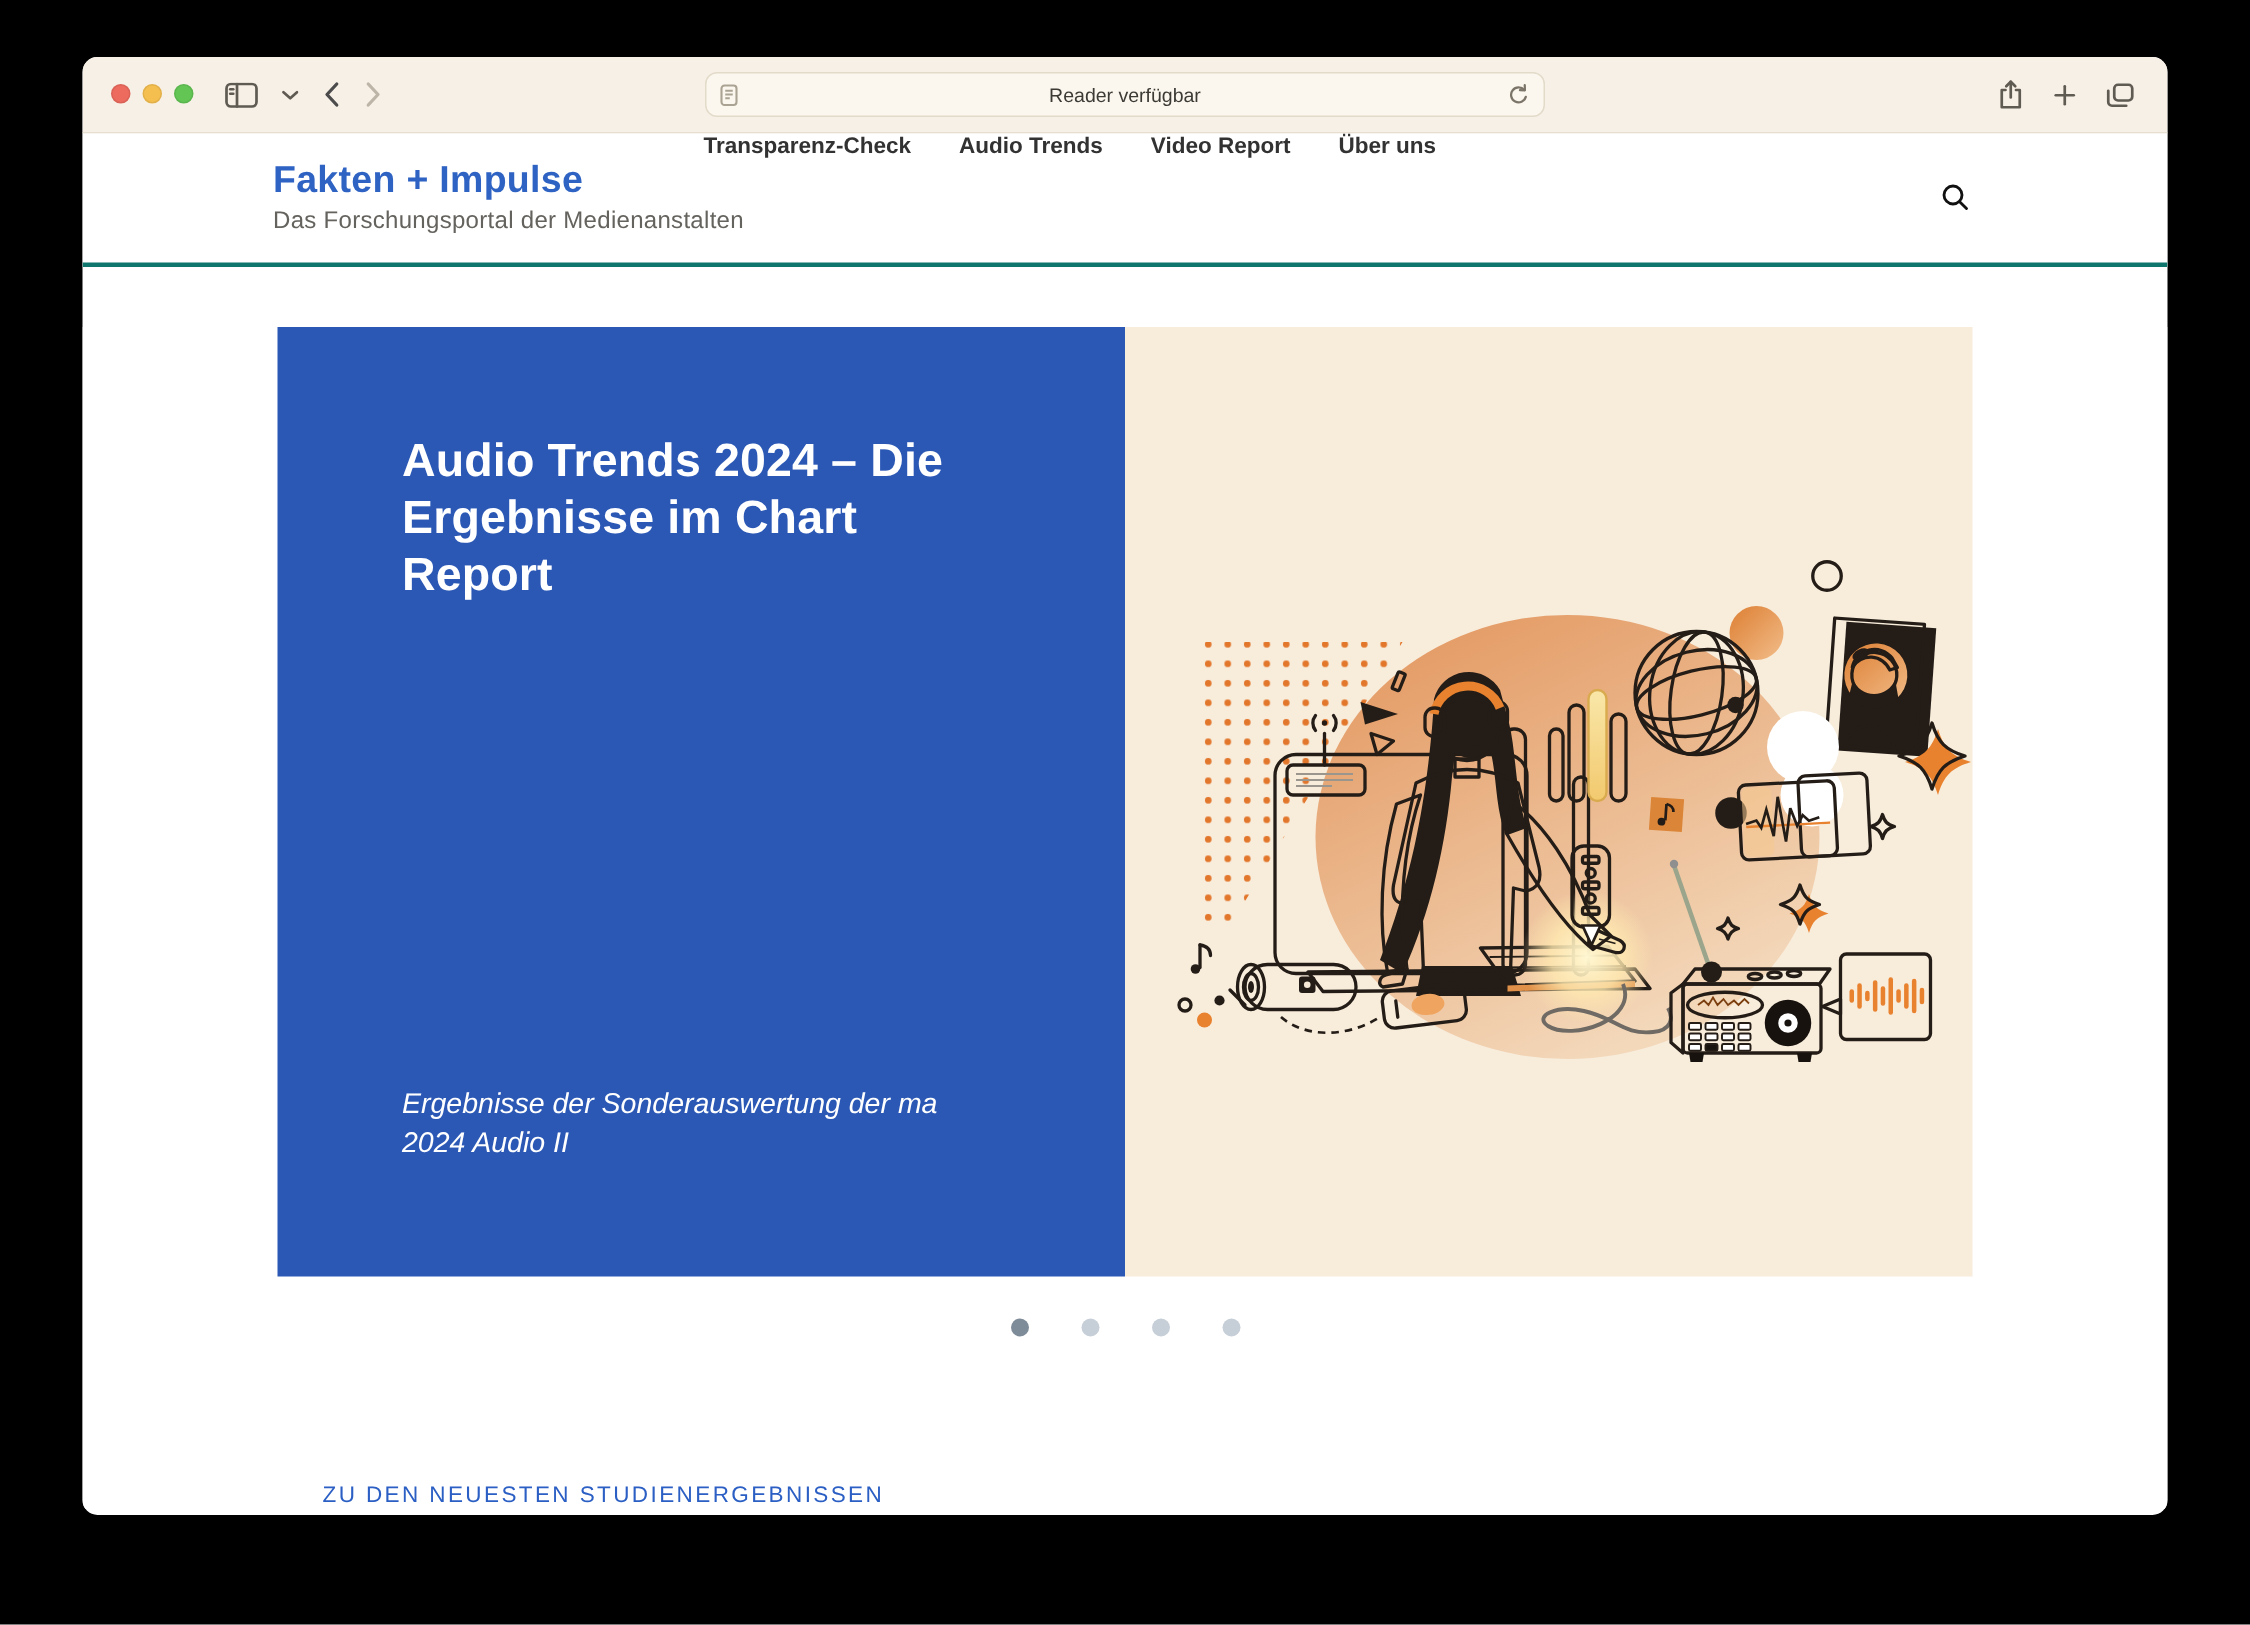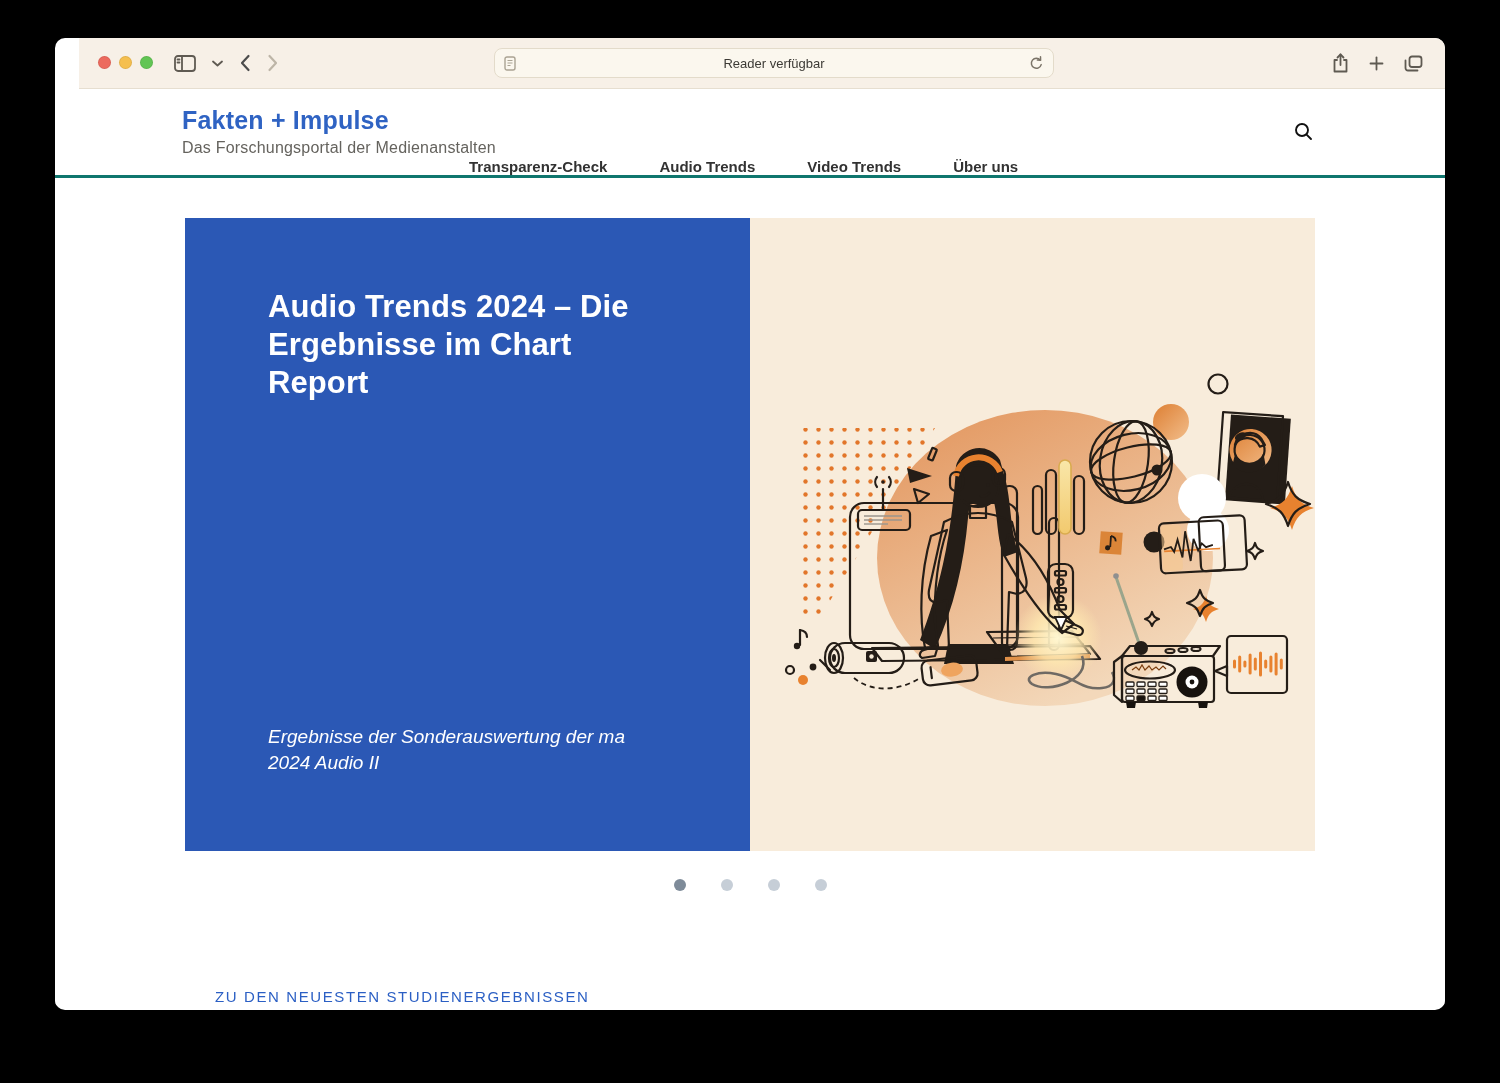--- a/index.html
+++ b/index.html
@@ -6,41 +6,41 @@
   body{
     width:1500px;height:1083px;position:relative;background:#000;
     font-family:"Liberation Sans", sans-serif;overflow:hidden;
   }
   .window{
     position:absolute;left:55px;top:38px;width:1390px;height:972px;
     background:#fff;border-radius:10px;overflow:hidden;
     box-shadow:0 18px 60px rgba(0,0,0,.55);
   }
   
-  .chrome{position:relative;height:50px;background:#f7f0e7;border-bottom:1px solid #e6ded0;margin-left:24px;}
+  .chrome{position:relative;height:50px;background:#f7f0e7;border-bottom:1px solid #e6ded0;}
   .traffic{position:absolute;left:19px;top:18px;display:flex;gap:8px;}
   .traffic span{width:13px;height:13px;border-radius:50%;box-shadow:inset 0 0 0 1px rgba(0,0,0,.08);}
   .tl-close{background:#ec6a5e;} .tl-min{background:#f5bf4f;} .tl-max{background:#62c554;}
   .left-controls{position:absolute;left:95px;top:0;height:50px;display:flex;align-items:center;gap:16px;}
   .chrome-btn{display:flex;align-items:center;justify-content:center;background:none;border:none;padding:0;cursor:default;}
   .url-bar{
     position:absolute;left:415px;top:10px;width:560px;height:30px;box-sizing:border-box;
     background:#fbf7ee;border:1px solid #e3dbca;border-radius:8px;
     display:flex;align-items:center;justify-content:center;
     font-size:13px;color:#3c3a35;
   }
   .url-bar .reader-ic{position:absolute;left:9px;top:7px;}
   .url-bar .reload-ic{position:absolute;right:9px;top:7px;}
   .right-controls{position:absolute;right:22px;top:0;height:50px;display:flex;align-items:center;gap:20px;}
   
   .site-header{position:relative;height:86px;background:#fff;border-bottom:3px solid #0f766e;}
   .logo{position:absolute;left:127px;top:17px;cursor:default;}
   .logo-title{font-size:25px;font-weight:bold;color:#2f63c3;letter-spacing:.2px;}
   .logo-tagline{font-size:16px;color:#65635e;margin-top:4px;letter-spacing:.2px;}
-  .main-nav{position:absolute;left:414px;top:0;height:100%;display:flex;align-items:flex-end;gap:52px;}
+  .main-nav{position:absolute;left:414px;top:0;height:100%;display:flex;align-items:flex-start;gap:32px;}
   .main-nav a{font-size:15px;font-weight:bold;color:#323232;text-decoration:none;cursor:pointer;}
   .search-btn{position:absolute;right:132px;top:33px;background:none;border:none;padding:0;cursor:pointer;}
   
   .content{background:#fff;}
   .hero{margin:40px 0 0 130px;width:1130px;height:633px;display:flex;border-radius:12px;}
   .hero-left{width:565px;background:#2b58b5;position:relative;}
   .hero-title{
     position:absolute;left:83px;top:70px;width:400px;margin:0;
     font-size:31px;line-height:38px;font-weight:600;color:#fff;letter-spacing:.1px;
   }
@@ -137,21 +137,21 @@
   </div>
 
   <header class="site-header">
     <div class="logo">
       <div class="logo-title">Fakten + Impulse</div>
       <div class="logo-tagline">Das Forschungsportal der Medienanstalten</div>
     </div>
     <nav class="main-nav">
       <a>Transparenz-Check</a>
       <a>Audio Trends</a>
-      <a>Video Trends</a>
+      <a>Video Report</a>
       <a>Über uns</a>
     </nav>
     <button class="search-btn">
       <svg width="19" height="19" viewBox="0 0 19 19">
           <circle cx="8" cy="8" r="6" style="fill:none;stroke:#111;stroke-width:1.9"></circle>
           <line x1="12.6" y1="12.6" x2="17" y2="17" style="stroke:#111;stroke-width:1.9;stroke-linecap:round"></line>
         </svg>
     </button>
   </header>
 

